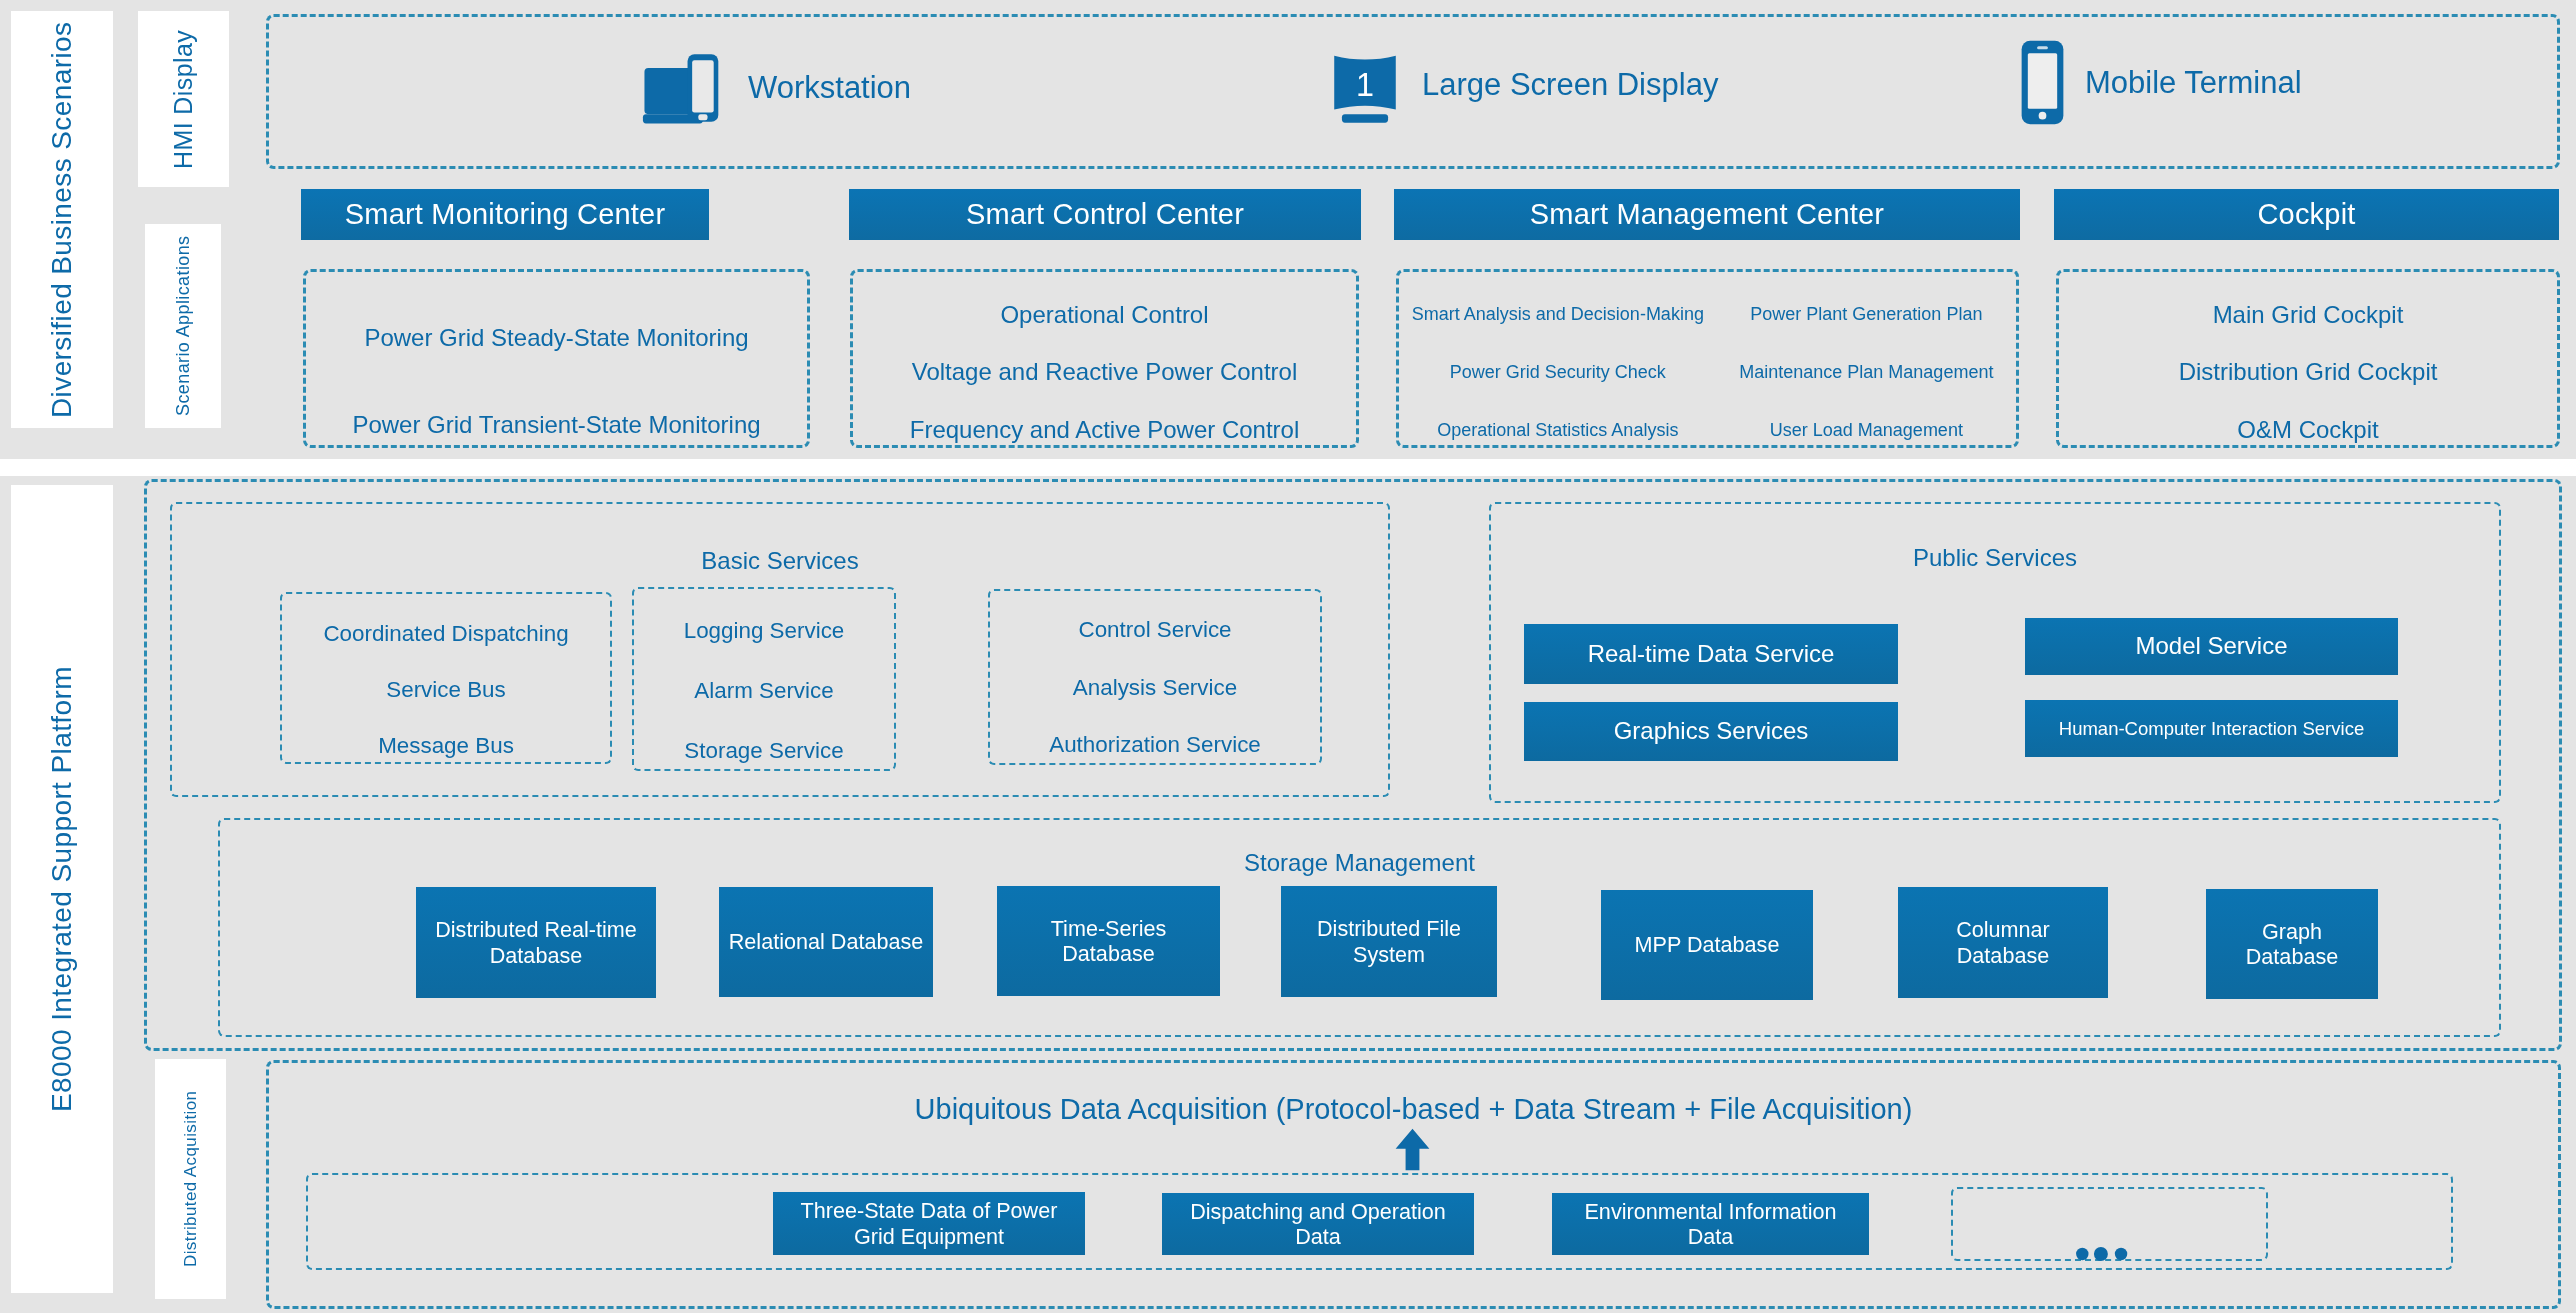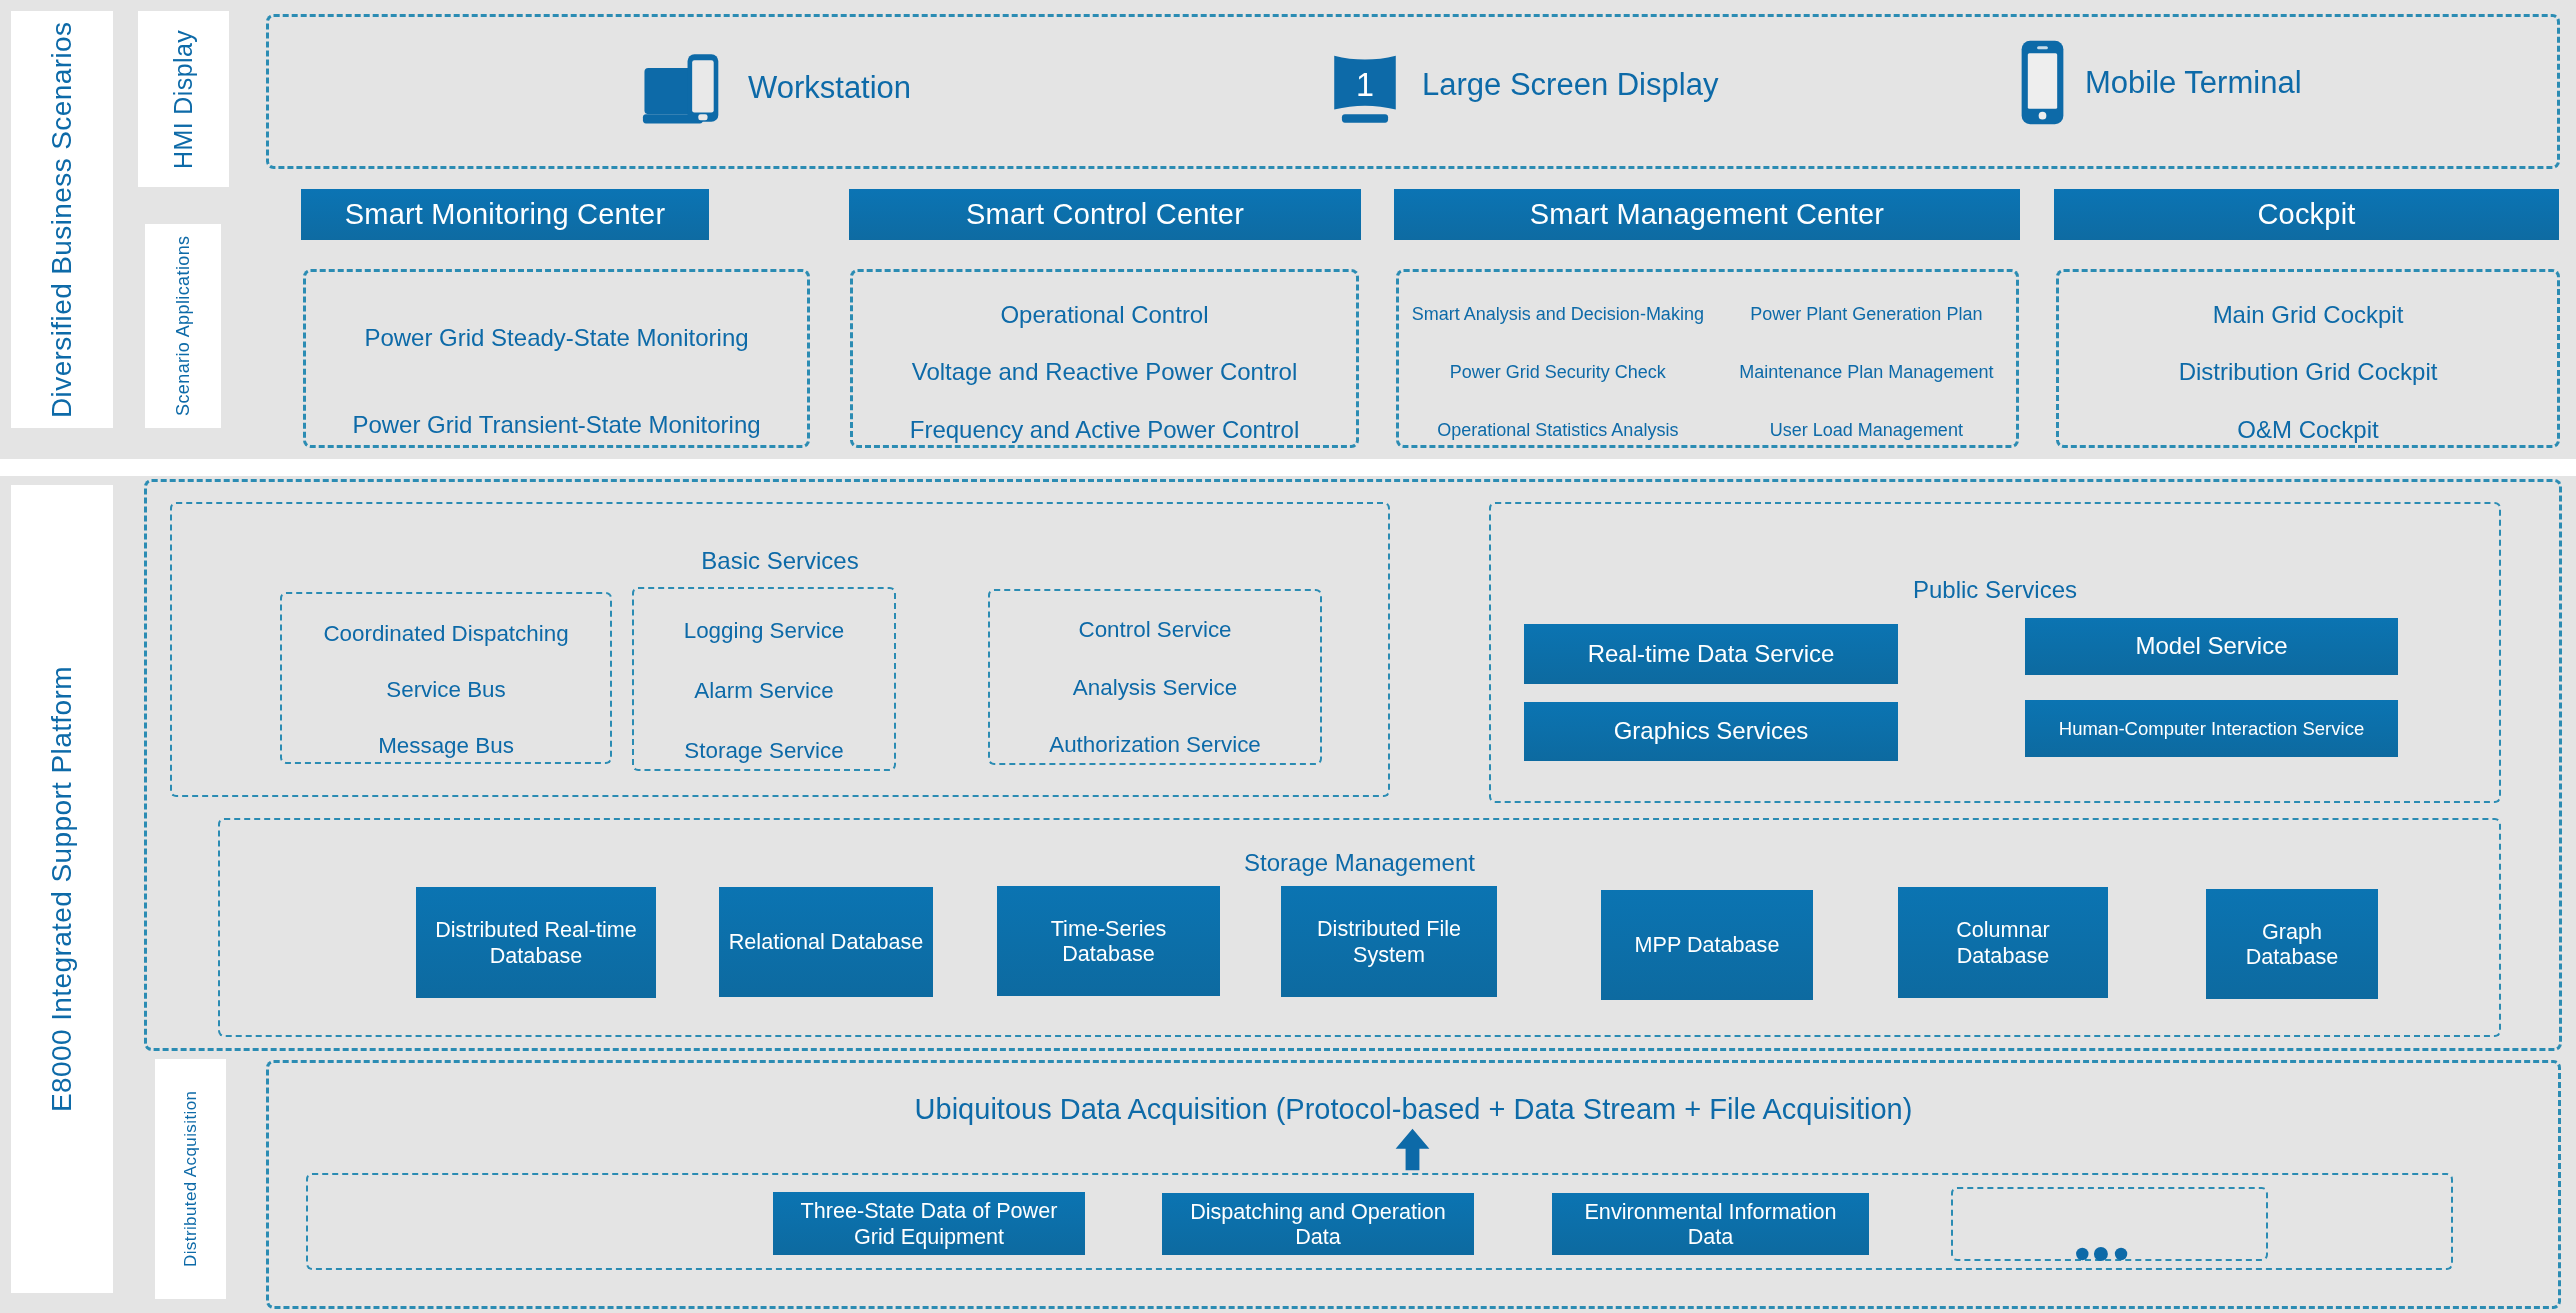--- a/index.html
+++ b/index.html
@@ -215,21 +215,21 @@
 
   <div class="abs dash-thin" style="left:988px;top:589px;width:334px;height:176px;">
     <div class="plainlist" style="font-size:22.4px;padding:10.8px 4.6px;">
       <span>Control Service</span>
       <span>Analysis Service</span>
       <span>Authorization Service</span>
     </div>
   </div>
 
   <div class="abs dash-thin" style="left:1489px;top:502px;width:1012px;height:301px;"></div>
-  <div class="abs sect-title" style="left:1489px;top:544px;width:1012px;margin-top:32px;">
+  <div class="abs sect-title" style="left:1489px;top:544px;width:1012px;">
     <span>Public Services</span>
   </div>
 
   <div class="abs bluebox" style="left:1524px;top:624px;width:374px;height:60px;font-size:24px;">
     <span>Real-time Data Service</span>
   </div>
   <div class="abs bluebox" style="left:2025px;top:618px;width:373px;height:57px;font-size:24px;">
     <span>Model Service</span>
   </div>
   <div class="abs bluebox" style="left:1524px;top:702px;width:374px;height:59px;font-size:24px;">

